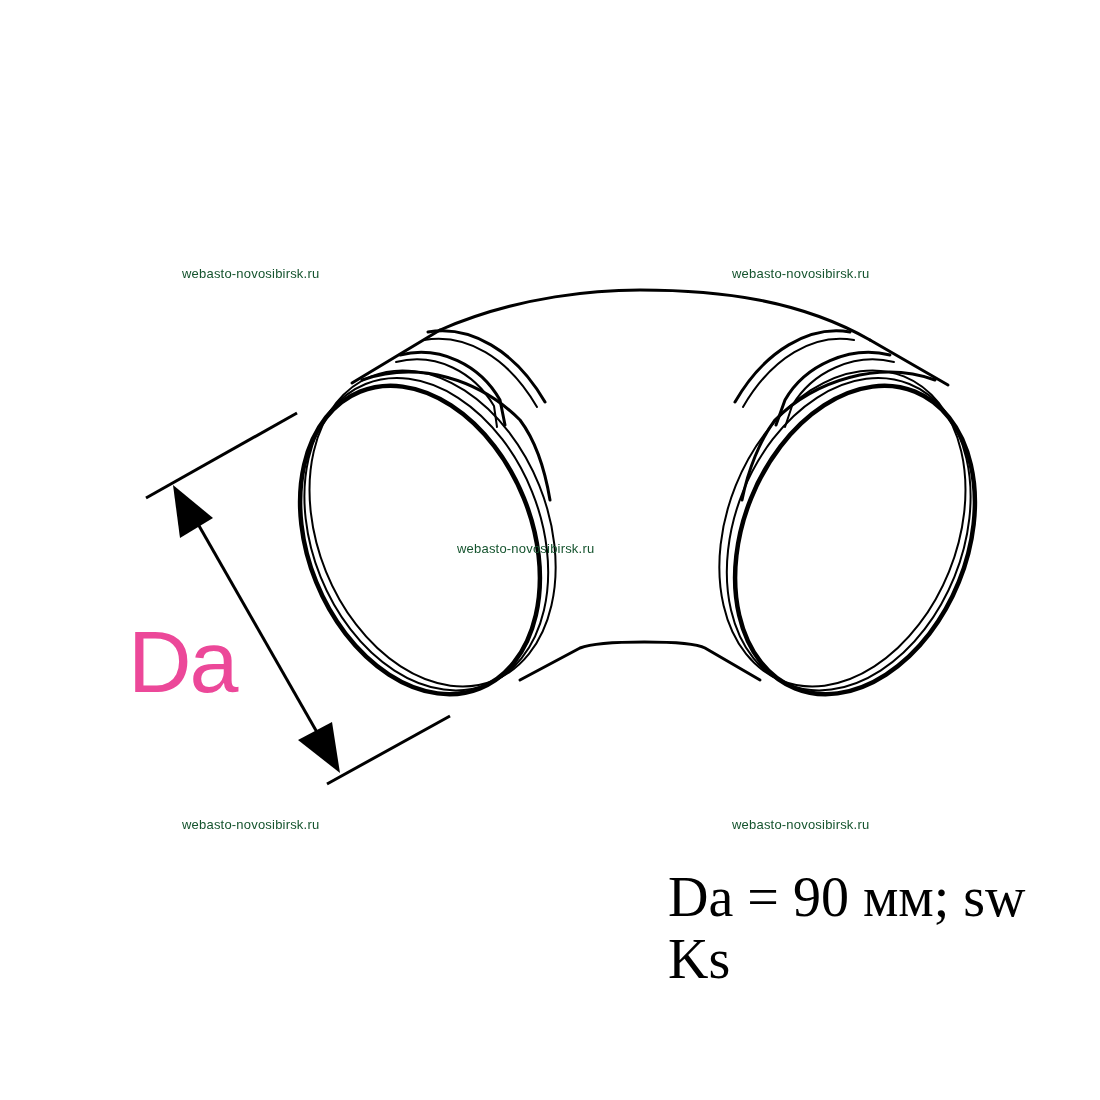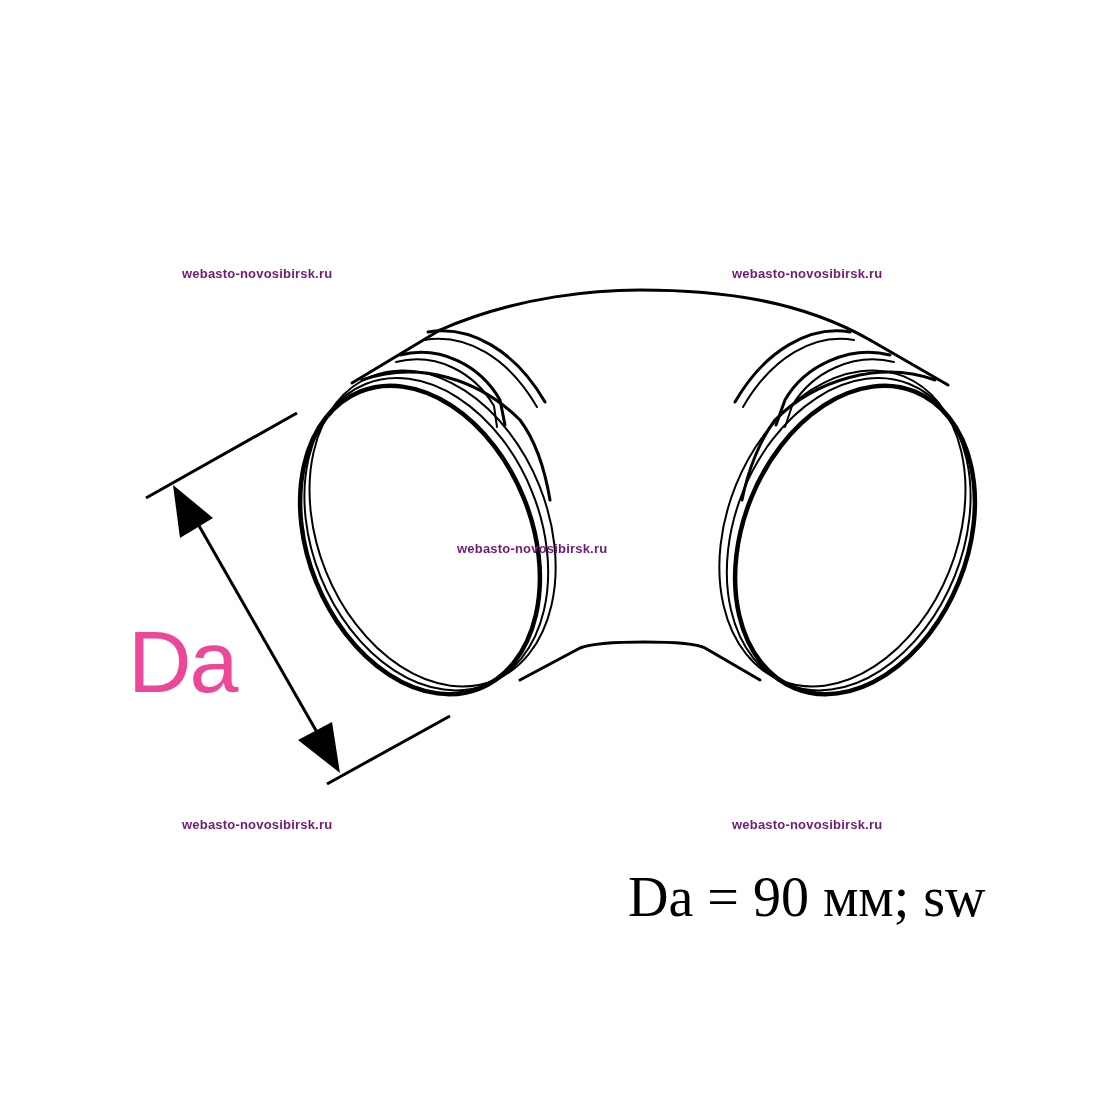--- a/index.html
+++ b/index.html
@@ -16,23 +16,23 @@
     .canvas {
       position: absolute;
       left: 0;
       top: 0;
       width: 1100px;
       height: 1100px;
     }
     .watermark {
       position: absolute;
       font-family: "Liberation Sans", sans-serif;
-      font-weight: bold;
+      font-weight: normal;
       font-size: 13px;
-      color: #701a75;
+      color: #14532d;
       letter-spacing: 0.2px;
       white-space: nowrap;
       line-height: 1;
     }
     .wm-tl { left: 182px; top: 267px; }
     .wm-tr { left: 732px; top: 267px; }
     .wm-c  { left: 457px; top: 542px; }
     .wm-bl { left: 182px; top: 818px; }
     .wm-br { left: 732px; top: 818px; }
 
@@ -48,21 +48,21 @@
     }
     .spec {
       position: absolute;
       left: 628px;
       top: 866px;
       font-family: "Liberation Serif", serif;
       font-size: 56px;
       line-height: 62px;
       color: #000;
     }
-    .spec div { white-space: nowrap; }
+    .spec div { white-space: nowrap; margin-left: 40px; }
   </style>
 </head>
 <body>
 
 <svg class="canvas" viewBox="0 0 1100 1100" xmlns="http://www.w3.org/2000/svg">
   <g fill="none" stroke="#000" stroke-linecap="round" stroke-linejoin="round">
 
     <path d="M 440 330 C 520 295, 600 290, 640 290 C 720 290, 800 300, 870 340" stroke-width="3"></path>
 
     <path d="M 520 680 L 580 648 C 600 640, 690 640, 705 648 L 760 680" stroke-width="3"></path>
@@ -108,13 +108,14 @@
 <div class="dim-label">Da</div>
 
 <div class="watermark wm-tl">webasto-novosibirsk.ru</div>
 <div class="watermark wm-tr">webasto-novosibirsk.ru</div>
 <div class="watermark wm-c">webasto-novosibirsk.ru</div>
 <div class="watermark wm-bl">webasto-novosibirsk.ru</div>
 <div class="watermark wm-br">webasto-novosibirsk.ru</div>
 
 <div class="spec">
   <div>Da = 90 мм; sw</div>
+  <div>Ks</div>
 </div>
 
 </body></html>

